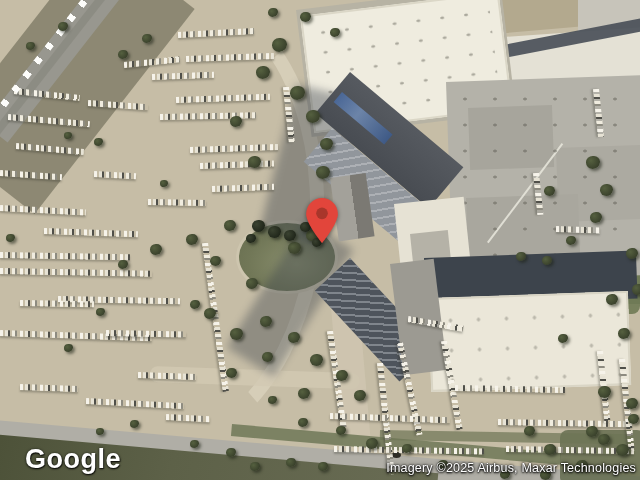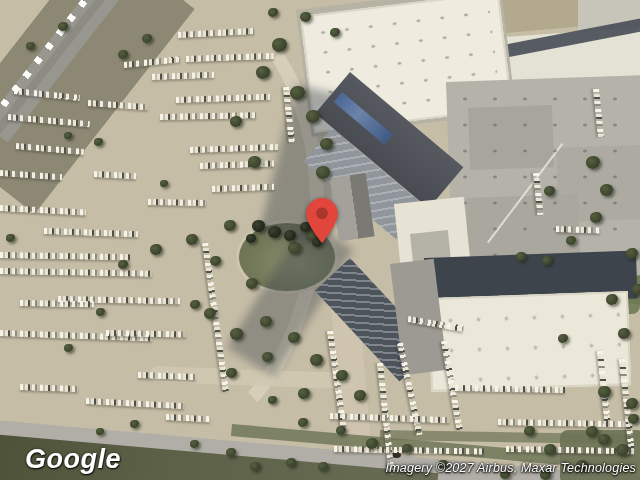--- a/index.html
+++ b/index.html
@@ -1,20 +1,19 @@
 <!DOCTYPE html>
 <html><head>
 <meta charset="utf-8">
 <style>
   html,body{margin:0;padding:0;background:#000;}
   #map{
     position:relative;width:640px;height:480px;overflow:hidden;
     background:#c6bda6;cursor:grab;
     font-family:"Liberation Sans",sans-serif;
-    font-style:italic;
   }
   #scene{position:absolute;inset:0;}
   .patch{position:absolute;transform-origin:0 0;}
   .prow{
     position:absolute;height:6px;transform-origin:0 50%;
     background:repeating-linear-gradient(90deg,
       #f6f3ea 0px 3px, rgba(0,0,0,0) 3px 5px,
       #e7e3d5 5px 8px, #50504a 8px 10px,
       rgba(0,0,0,0) 10px 12px, #f0ecdf 12px 15px,
       #8d8b80 15px 17px, rgba(0,0,0,0) 17px 20px);
@@ -222,14 +221,14 @@
       <div class="tree" style="left: 286px; top: 458px; width: 10px; height: 9px;"></div>
       <div class="tree" style="left: 318px; top: 462px; width: 10px; height: 9px;"></div>
     </div>
 
   <svg class="pin" viewBox="0 0 24 34" aria-hidden="false">
     <path d="M12 0C5.37 0 0 5.37 0 12c0 7.5 12 22 12 22s12-14.5 12-22C24 5.37 18.63 0 12 0z" fill="#E2453B"></path>
     <circle cx="12" cy="11.6" r="4.4" fill="#A8362B"></circle>
   </svg>
 
   <div class="google-logo">Google</div>
-  <div class="attribution">Imagery ©2027 Airbus, Maxar Technologies</div>
+  <div class="attribution">Imagery ©2025 Airbus, Maxar Technologies</div>
 </div>
 
 </body></html>

